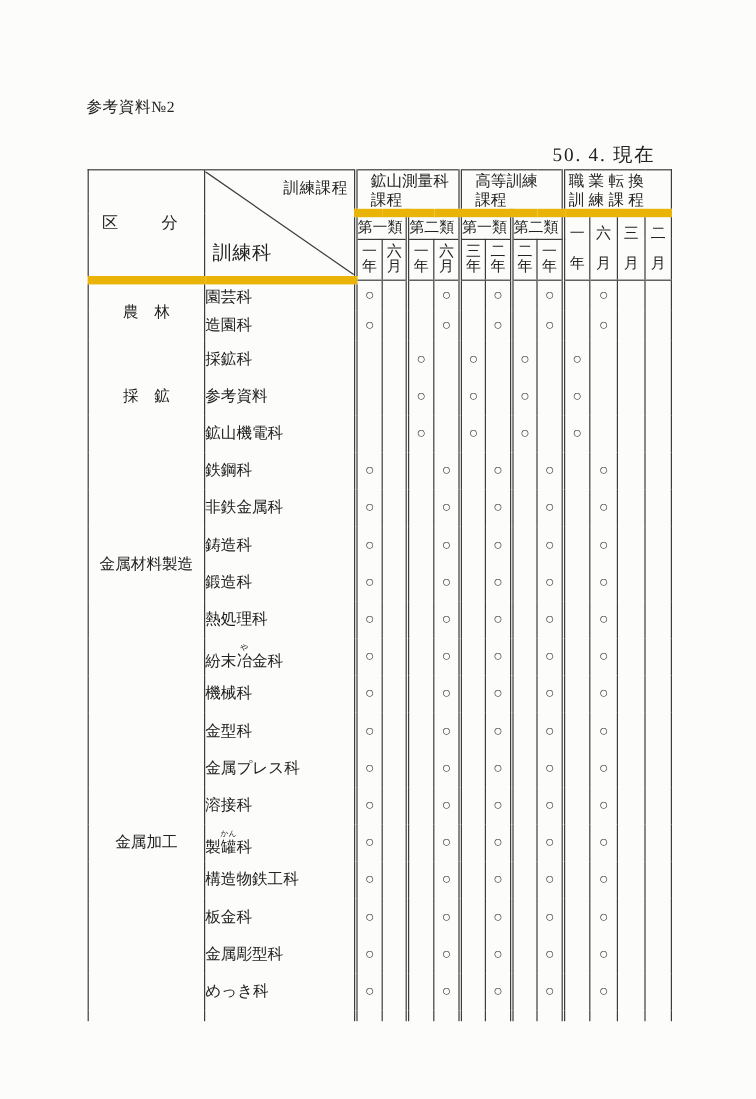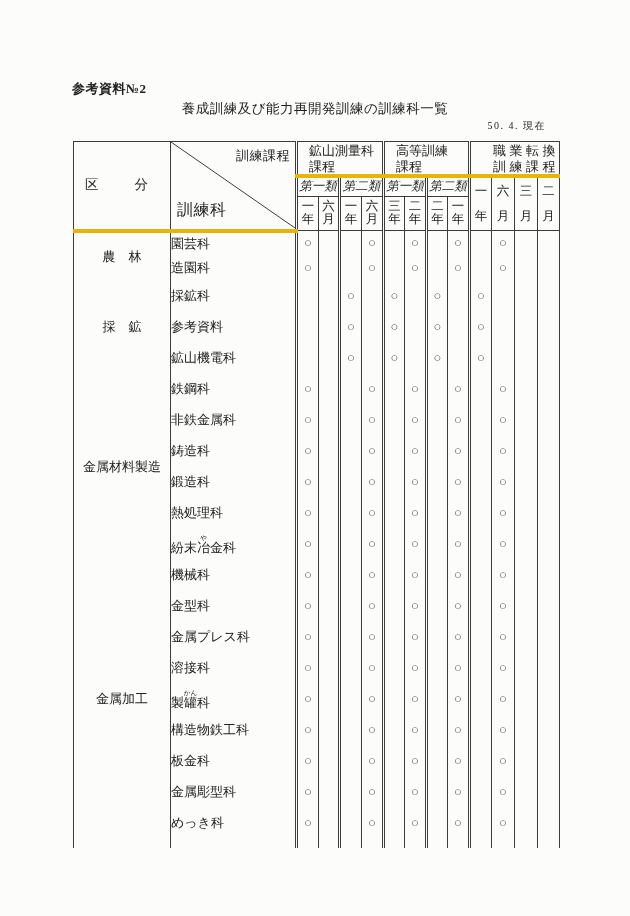--- a/index.html
+++ b/index.html
@@ -12,36 +12,35 @@
     font-family: "Liberation Serif", "DejaVu Serif", serif;
     color: #222;
     overflow: hidden;
   }
   .doc-label {
     position: absolute;
     left: 72px;
     top: 80px;
     font-size: 13px;
     letter-spacing: 0.5px;
-    font-weight: bold;
   }
   .doc-title {
     position: absolute;
     left: 0;
     top: 100px;
     width: 100%;
     text-align: center;
     font-size: 13.5px;
     letter-spacing: 0.5px;
   }
   .date-note {
     position: absolute;
     right: 84px;
     top: 119px;
-    font-size: 10px;
+    font-size: 16px;
     letter-spacing: 1.5px;
   }
   .table-wrap { position: absolute; left: 73px; top: 141px; }
 
   table.doc-table {
     border-collapse: collapse;
     table-layout: fixed;
     width: 486px;
     font-size: 13px;
     border-top: 1px solid #3c3c3c;
@@ -49,23 +48,23 @@
     border-right: 1px solid #3c3c3c;
     border-bottom: none;
   }
   .doc-table th, .doc-table td {
     padding: 0;
     font-weight: normal;
     vertical-align: middle;
   }
 
   
-  .hdr-a th { border-bottom: 4px solid #eab308; }
+  .hdr-a th { border-bottom: 7px solid #eab308; }
   .prog-cell  { border-left: 1px solid #3c3c3c; }
-  .class-cell { border-left: 1px solid #3c3c3c; border-bottom: 1px solid #3c3c3c; text-align: center; font-size: 12.5px; font-style: italic; }
+  .class-cell { border-left: 1px solid #3c3c3c; border-bottom: 1px solid #3c3c3c; text-align: left; font-size: 12.5px; }
   .dur-cell   { border-left: 1px solid #3c3c3c; border-bottom: 1px solid #3c3c3c; }
   .tdur-cell  { border-left: 1px solid #3c3c3c; border-bottom: 1px solid #3c3c3c; }
   .kubun-cell  { border-right: 1px solid #3c3c3c; border-bottom: 1px solid #3c3c3c; }
   .corner-cell { border-bottom: 1px solid #3c3c3c; }
   .dbl { border-left: 3px double #3c3c3c !important; }
 
   .kubun-inner {
     height: 86px;
     display: flex;
     align-items: center;
@@ -74,21 +73,21 @@
     font-size: 13.5px;
   }
   .corner-inner { position: relative; height: 86px; }
   .corner-inner svg { position: absolute; inset: 0; width: 100%; height: 100%; display: block; }
   .corner-top    { position: absolute; top: 5px; right: 5px; font-size: 13px; letter-spacing: 0.5px; }
   .corner-bottom { position: absolute; bottom: 7px; left: 6px; font-size: 16px; letter-spacing: 0.5px; }
 
   .prog-inner { padding-top: 1px; line-height: 15.5px; font-size: 13px; }
   .prog-line { display: block; }
   .prog-left   { text-align: left; padding-left: 11px; }
-  .prog-center { text-align: right; letter-spacing: 3.5px; padding-left: 3px; }
+  .prog-center { text-align: left; letter-spacing: 3.5px; padding-left: 3px; }
 
   .vtext {
     display: flex;
     flex-direction: column;
     align-items: center;
     justify-content: center;
     font-size: 12.5px;
     line-height: 13.5px;
   }
   .hdr-c .vtext { height: 32px; }
@@ -118,21 +117,20 @@
   .mark-cell:last-child { border-right: none; }
   tr.data-row { height: 31px; }
   tr.tight    { height: 25px; }
   tr.cut-row  { height: 9px; }
 </style>
 </head>
 <body>
 
 <div class="page">
   <div class="doc-label">参考資料№2</div>
-  <div class="doc-title">養成訓練及び能力再開発訓練の訓練科一覧</div>
   <div class="date-note">50. 4. 現在</div>
 
   <div class="table-wrap">
     <table class="doc-table">
       <colgroup>
         <col style="width:97px">
         <col style="width:126px">
         <col style="width:22px">
           <col style="width:21px">
           <col style="width:22px">

